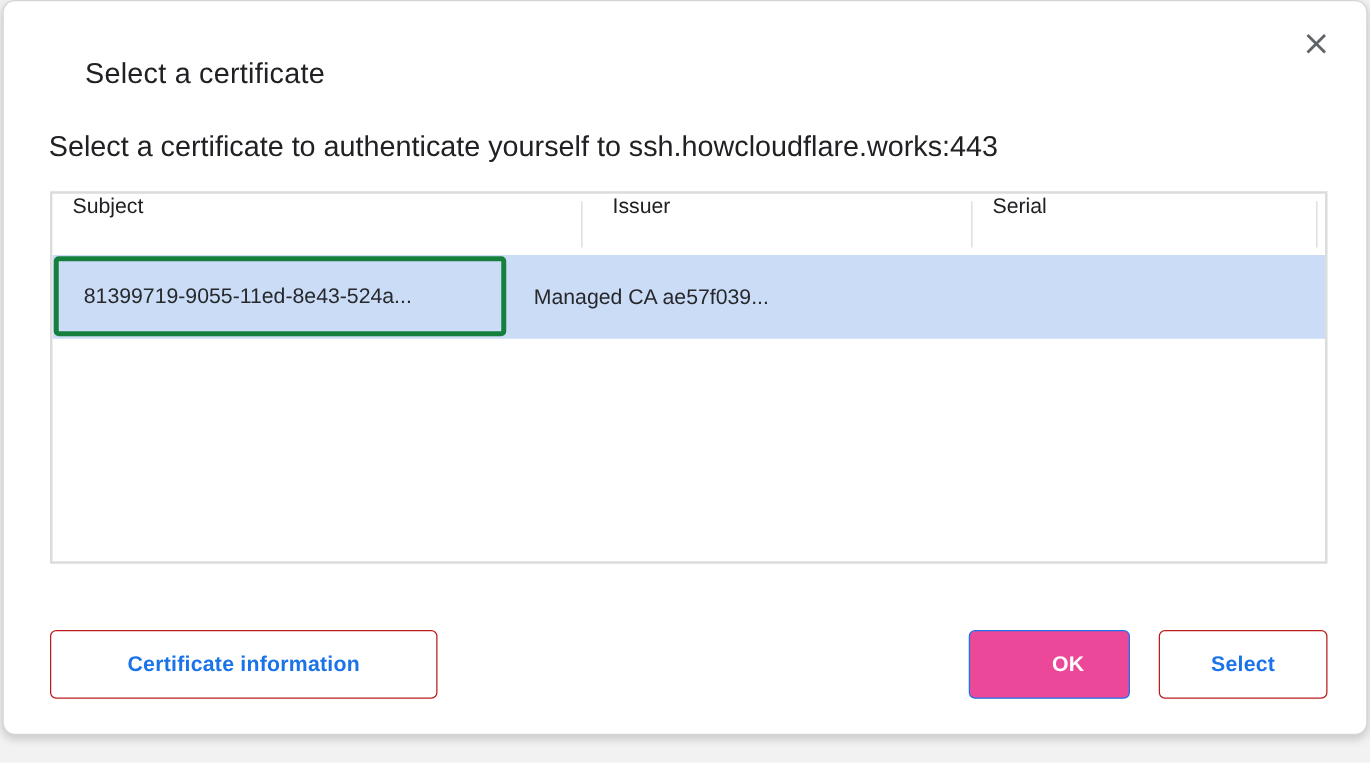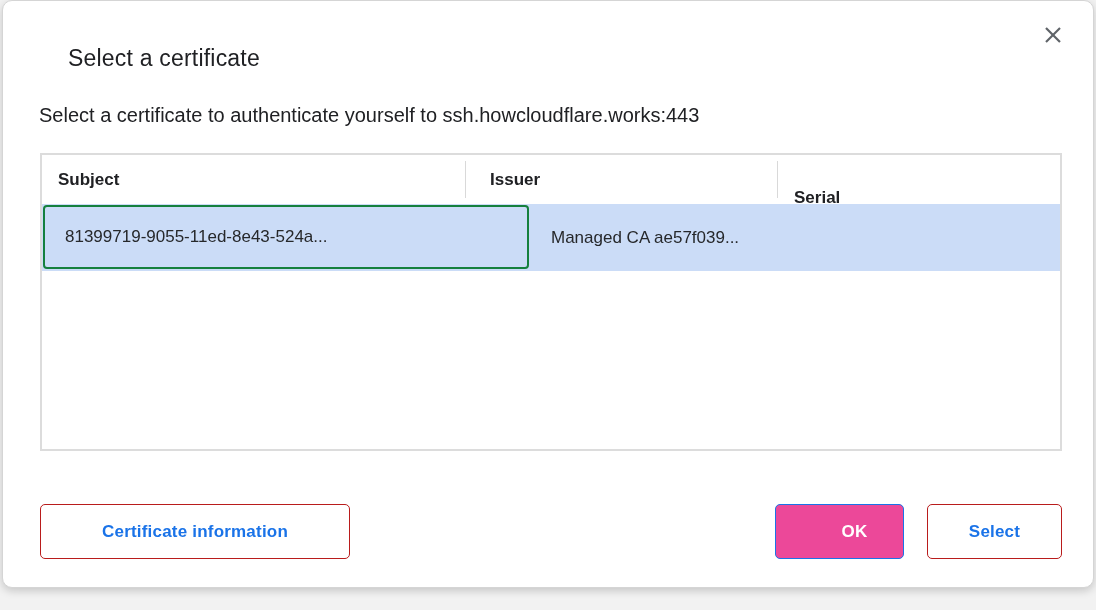--- a/index.html
+++ b/index.html
@@ -31,49 +31,49 @@
     left: 36px; top: 44px;
     font-size: 23px;
     font-weight: 400;
     color: #202124;
     letter-spacing: 0.2px;
     margin-left: 29px;
   }
   .dialog-subtitle {
     position: absolute;
     left: 36px; top: 103px;
-    font-size: 20px;
+    font-size: 23px;
     font-weight: 400;
     color: #202124;
   }
   .cert-table {
     position: absolute;
     left: 37px; top: 152px;
     width: 1022px; height: 298px;
     border: 2px solid #dcdcdc;
     background: #ffffff;
     overflow: hidden;
   }
   .table-header {
     position: relative;
     display: flex;
     height: 49px;
     background: #ffffff;
   }
   .th {
     position: relative;
     display: flex;
-    align-items: center;
+    align-items: flex-start;
     font-size: 17px;
     color: #202124;
-    font-weight: 700;
+    font-weight: 400;
   }
   .th-subject { width: 424px; padding-left: 16px; }
   .th-issuer  { width: 312px; padding-left: 24px; }
-  .th-serial  { width: 276px; padding-left: 16px; margin-top: 37px; }
+  .th-serial  { width: 276px; padding-left: 16px; }
   .col-divider {
     position: absolute;
     right: 0; top: 6px; bottom: 6px;
     width: 1px;
     background: #d9d9d9;
   }
   .table-row {
     position: relative;
     display: flex;
     height: 67px;
@@ -82,23 +82,23 @@
   }
   .td {
     display: flex;
     align-items: center;
     font-size: 17px;
     color: #26282b;
     white-space: nowrap;
     overflow: hidden;
   }
   .td-subject {
-    width: 486px;
+    width: 362px;
     padding-left: 20px;
-    border: 2px solid #15803d;
+    border: 4px solid #15803d;
     border-radius: 4px;
     margin: 1px 0 2px 1px;
   }
   .td-issuer { width: 312px; padding-left: 22px; }
   .td-serial { width: 276px; padding-left: 16px; }
   .button-row button {
     position: absolute;
     height: 55px;
     font-family: "Liberation Sans", "DejaVu Sans", sans-serif;
     font-size: 17px;

